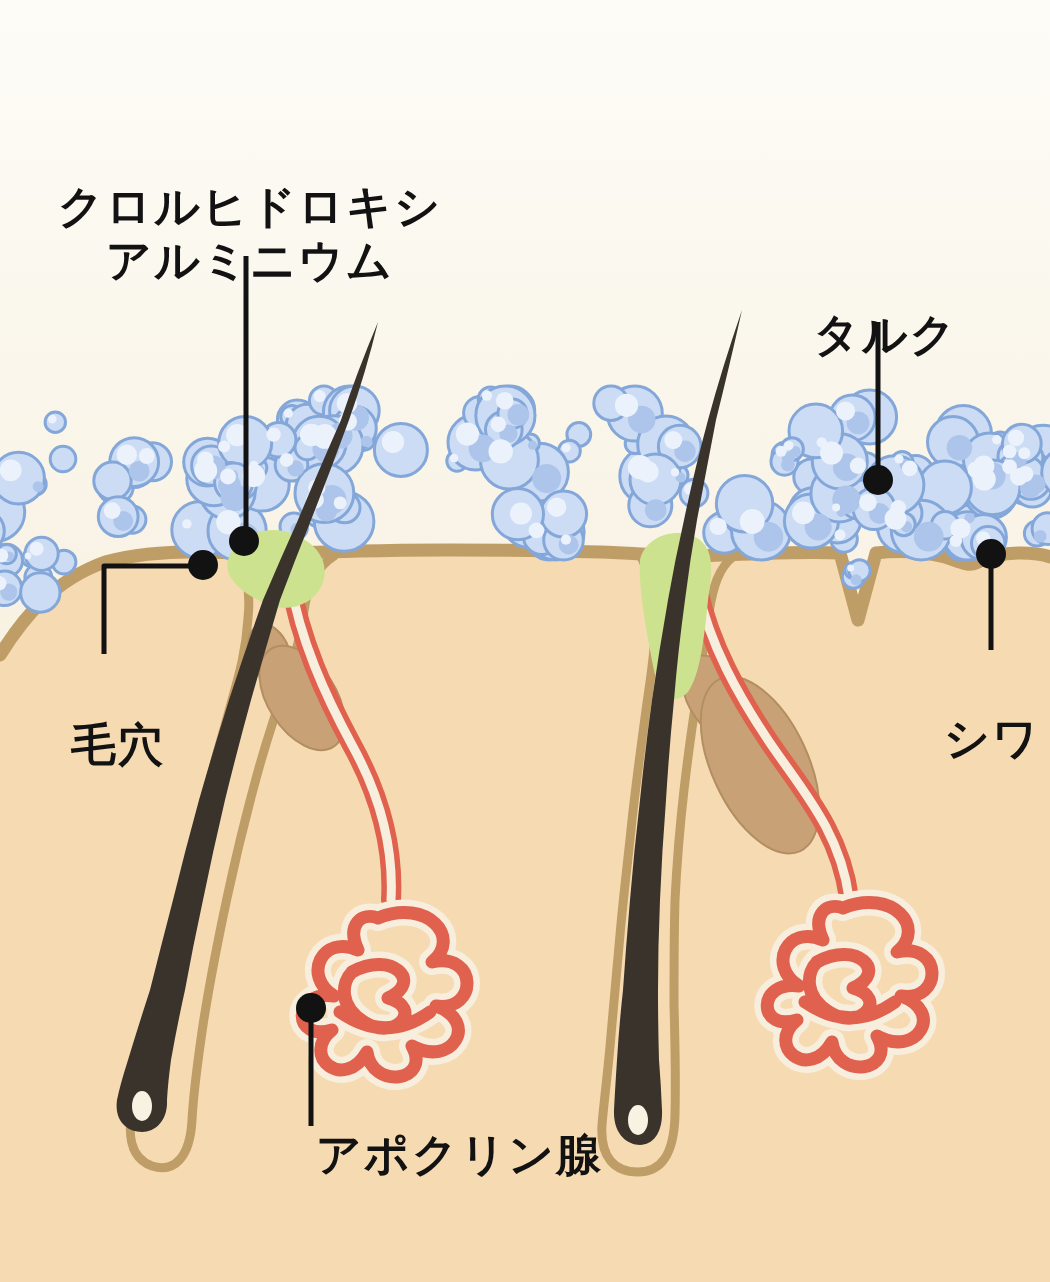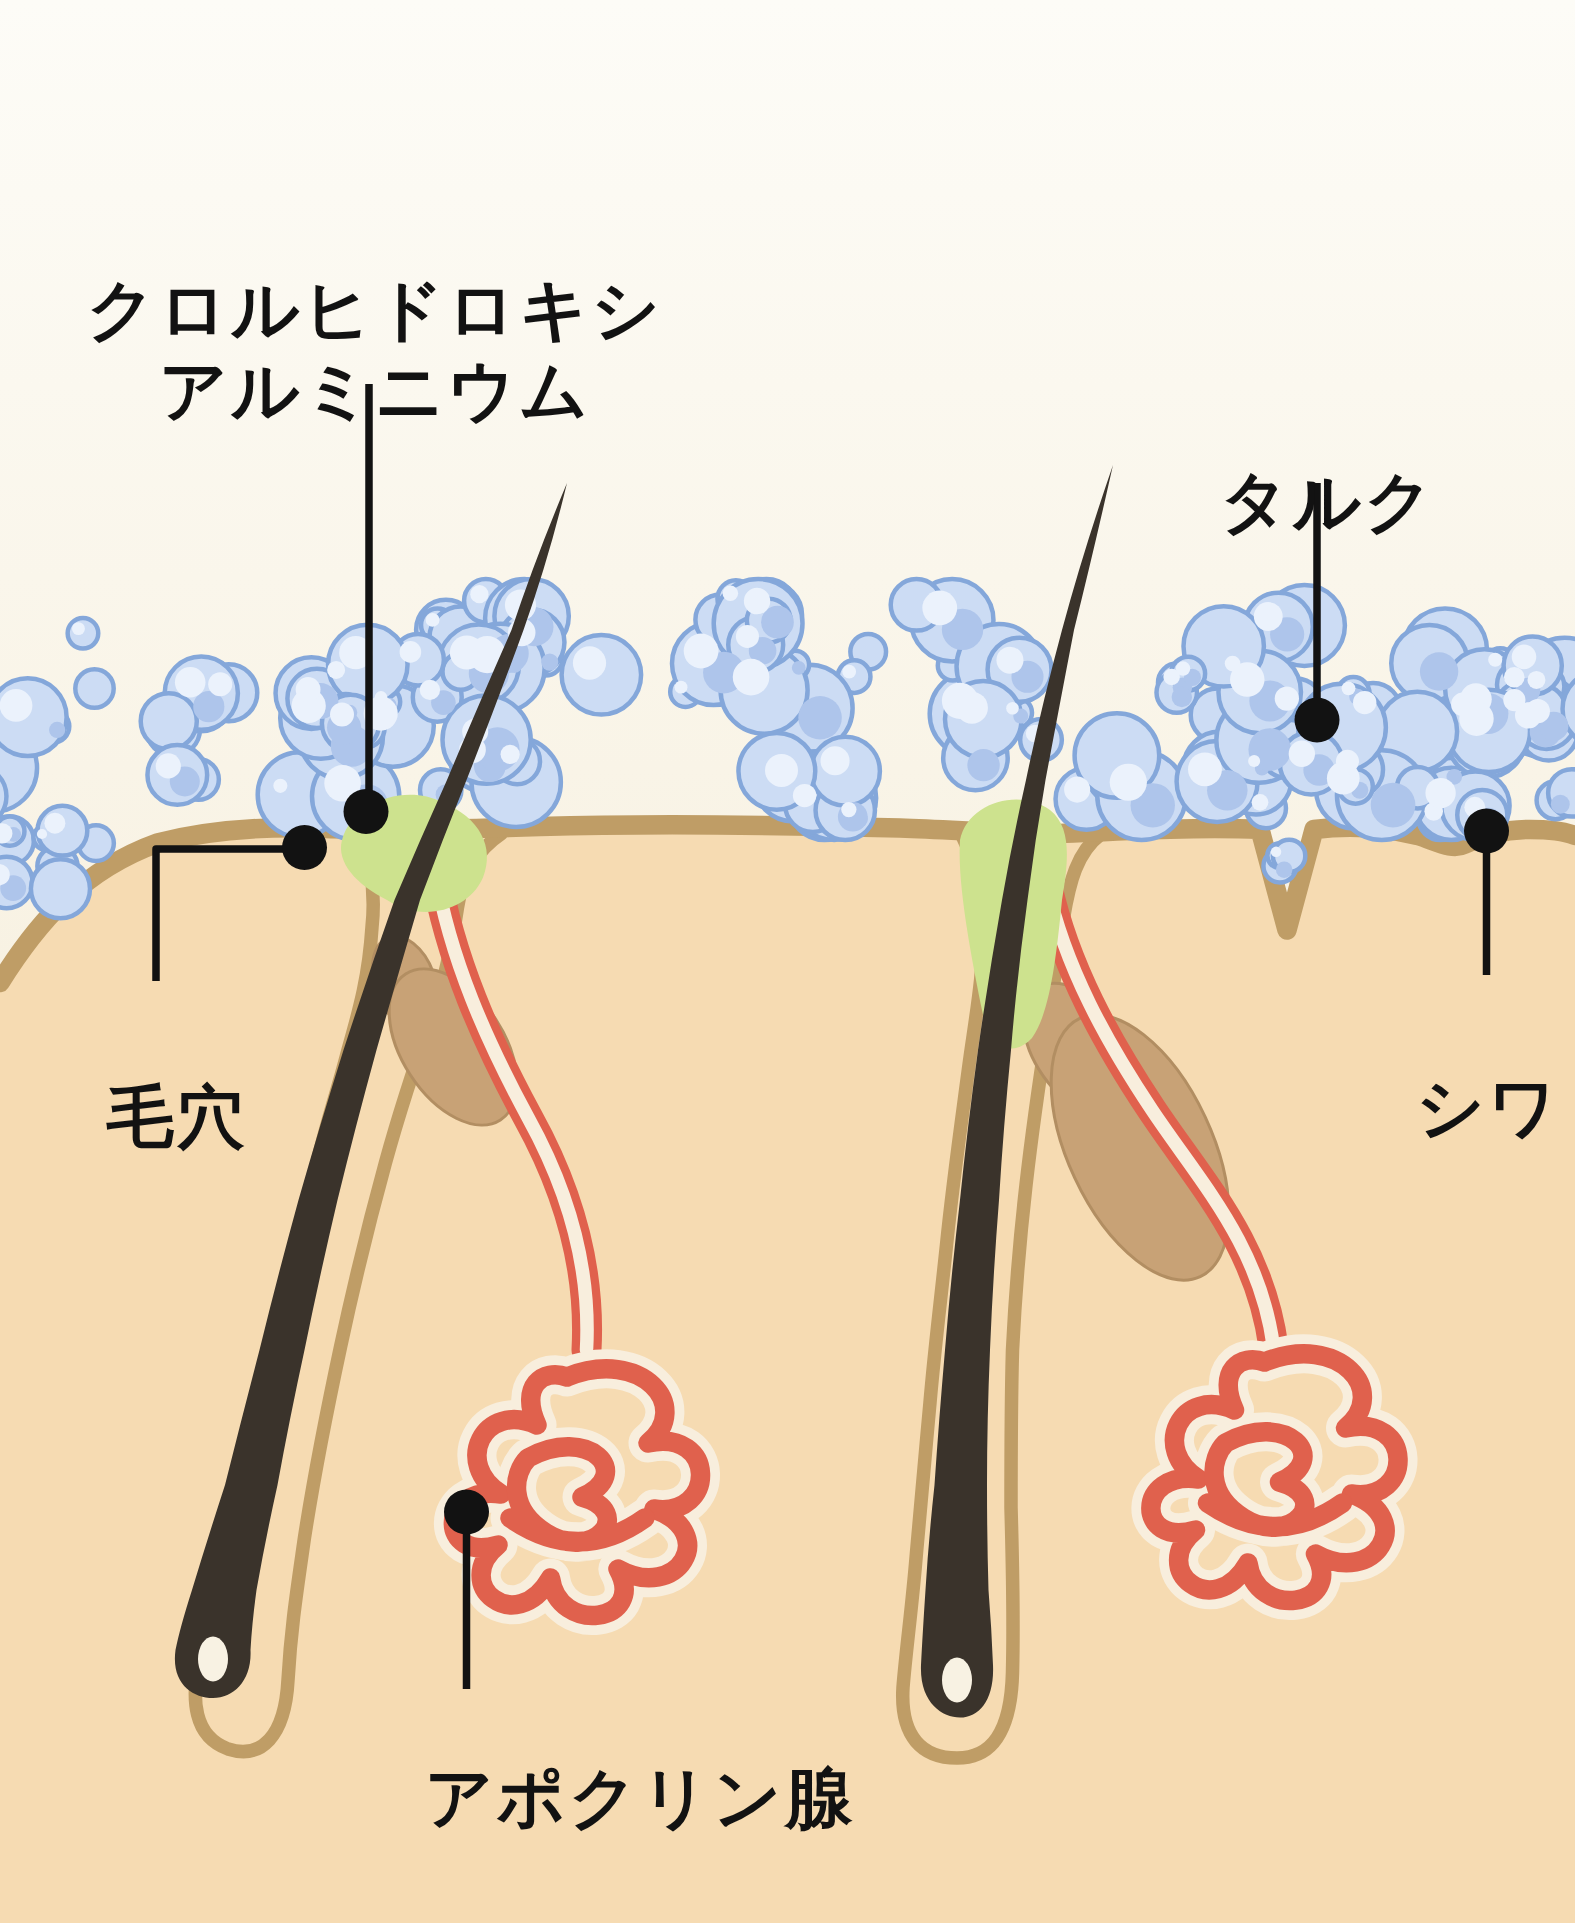--- a/index.html
+++ b/index.html
@@ -18,21 +18,21 @@
     letter-spacing:2px;
     text-align:center;
     line-height:1.2;
     white-space:nowrap;
     margin-top:42px;
   }
   #label-aluminum{left:40px;top:138px;width:420px;}
   #label-talc{left:793px;top:266px;width:185px;}
   #label-pore{left:48px;top:676px;width:140px;}
   #label-wrinkle{left:918px;top:670px;width:148px;}
-  #label-apocrine{left:283px;top:1130px;width:320px;text-align:left;}
+  #label-apocrine{left:283px;top:1086px;width:320px;text-align:right;}
   .coil-halo{fill:none;stroke:var(--duct-lumen);stroke-width:26;stroke-linecap:round;stroke-linejoin:round;}
   .coil-vein{fill:none;stroke:var(--apocrine);stroke-width:13;stroke-linecap:round;stroke-linejoin:round;}
   .duct-outer{fill:none;stroke:var(--apocrine);stroke-width:20;stroke-linecap:round;}
   .duct-inner{fill:none;stroke:var(--duct-lumen);stroke-width:9;stroke-linecap:round;}
   .follicle{fill:none;stroke:var(--skin-line);stroke-width:9;stroke-linecap:round;stroke-linejoin:round;}
   .surface{fill:none;stroke:var(--skin-line);stroke-width:13;stroke-linecap:round;stroke-linejoin:round;}
   .leader{stroke:var(--label);stroke-width:5;fill:none;stroke-linejoin:round;}
   .dot{fill:var(--label);}
   .hair{fill:var(--hair);stroke:none;}
   .gland{fill:var(--sebaceous);stroke:#b28e62;stroke-width:2;}

